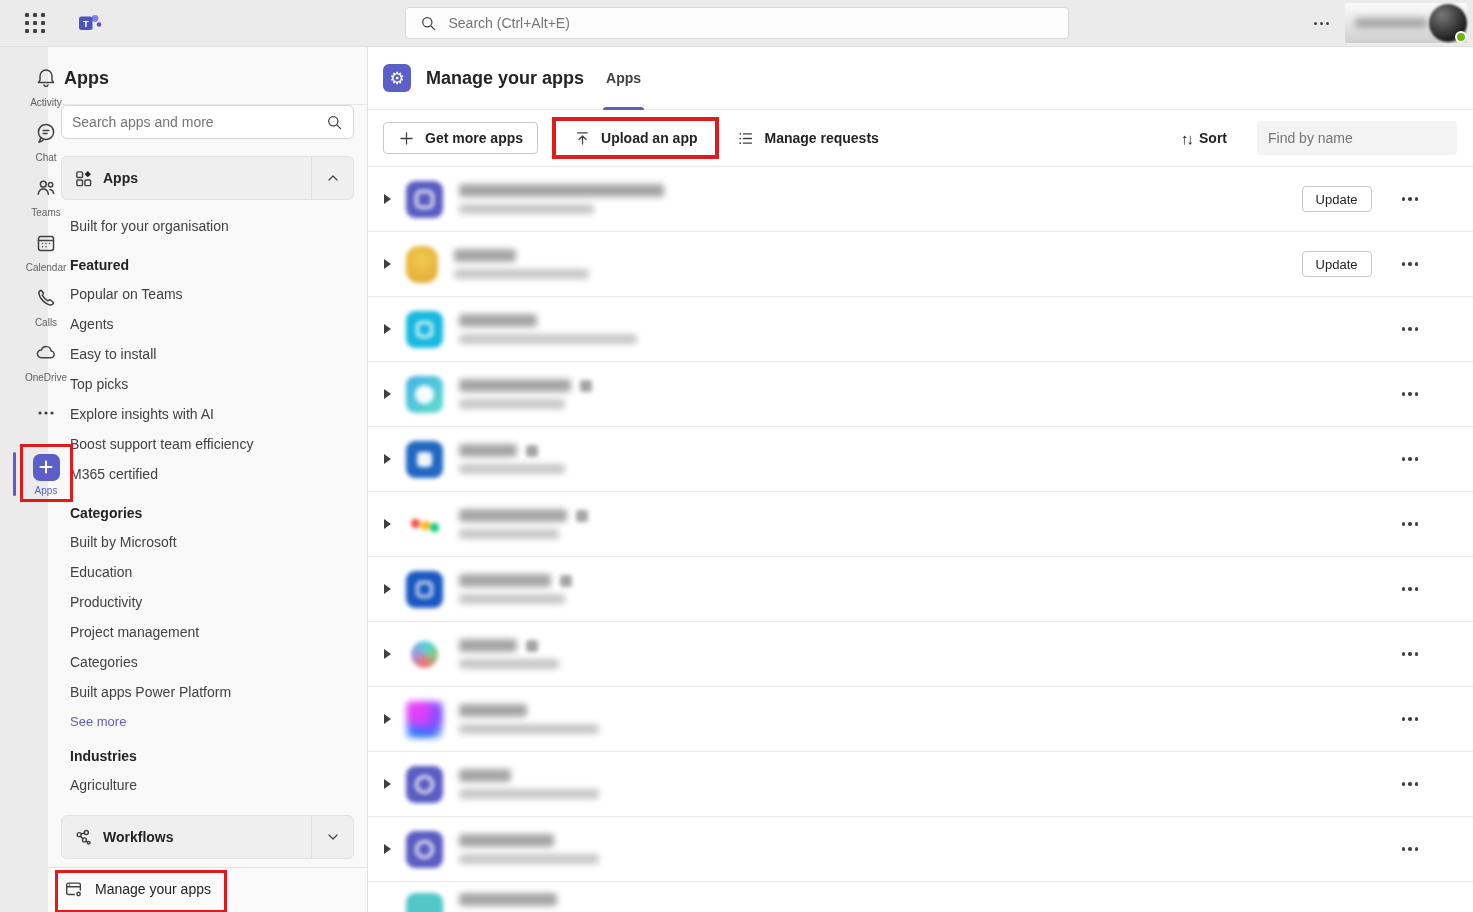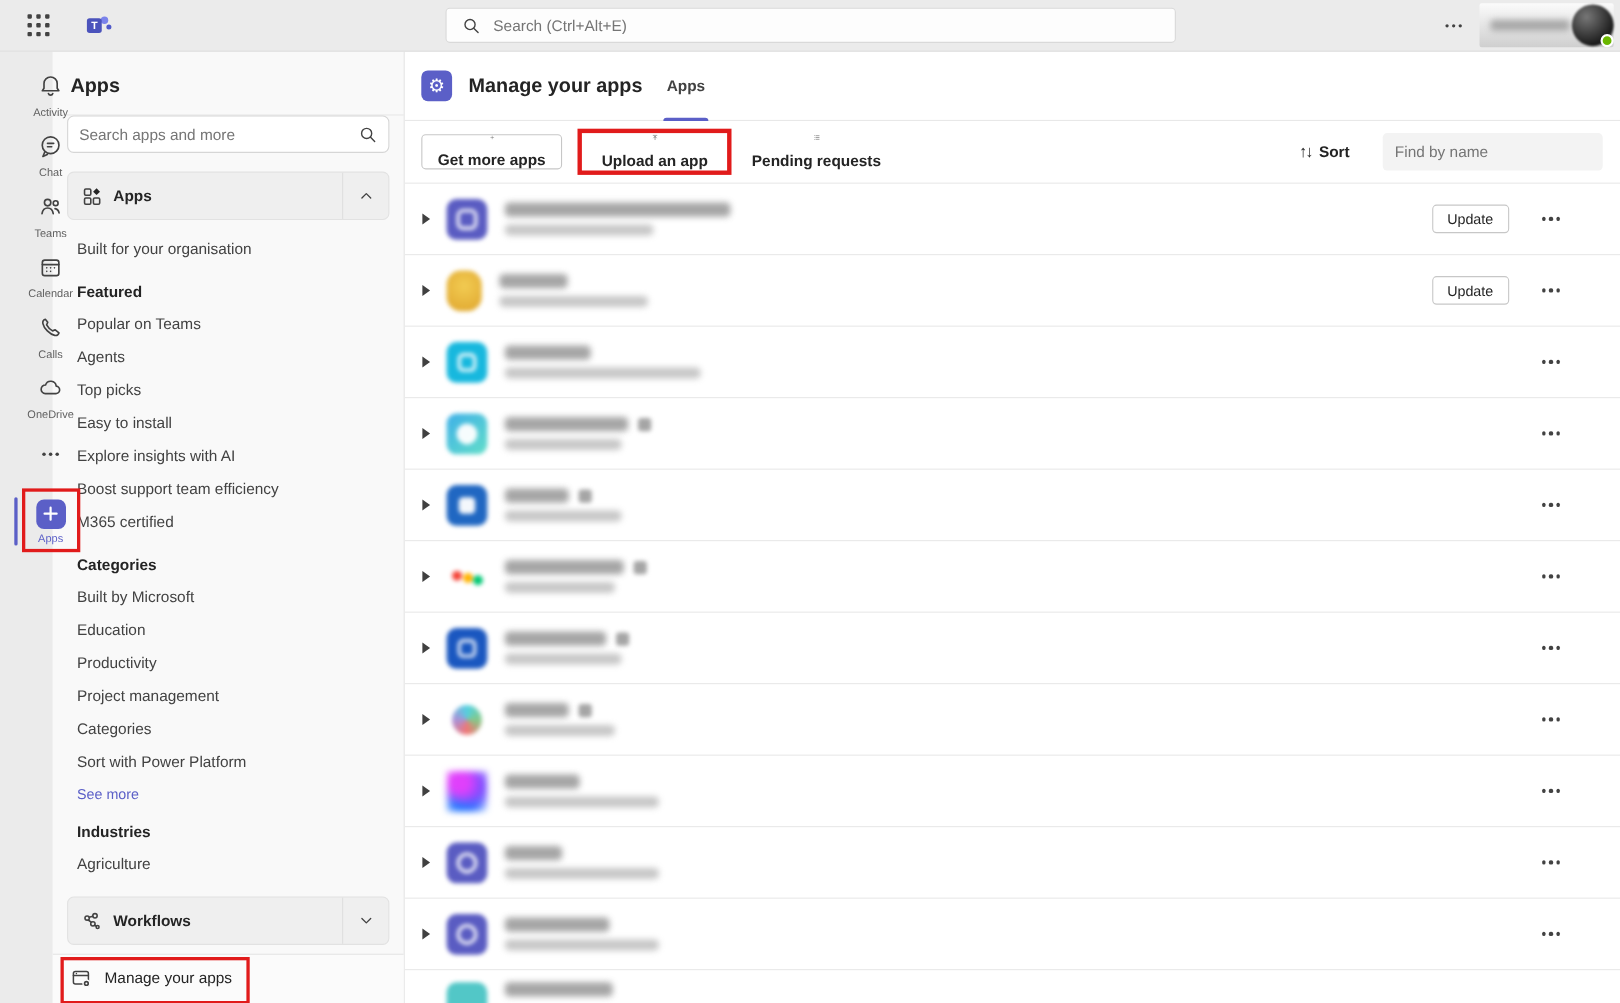--- a/index.html
+++ b/index.html
@@ -77,21 +77,21 @@
   .header-icon { width:28px; height:28px; border-radius:6px; background:#5b5fc7; color:#fff;
     display:flex; align-items:center; justify-content:center; font-size:17px; }
   .header-title { font-size:18px; font-weight:700; margin-left:15px; }
   .header-tab { margin-left:22px; font-weight:700; color:#424242; height:63px;
     display:flex; align-items:center; position:relative; cursor:pointer; }
   .header-tab::after { content:""; position:absolute; bottom:0; left:-3px; right:-3px;
     height:3px; background:#5b5fc7; border-radius:3px 3px 0 0; }
   .toolbar { height:57px; flex:none; display:flex; align-items:center; padding:0 16px 0 15px;
     border-bottom:1px solid #e8e8e8; }
   .btn { display:flex; align-items:center; gap:10px; height:32px; font-weight:700; font-size:14px;
-    font-family:inherit; color:#242424; background:#fff; border:none; cursor:pointer;flex-direction:column; }
+    font-family:inherit; color:#242424; background:#fff; border:none; cursor:pointer; }
   .btn.outline { border:1px solid #c7c7c7; border-radius:4px; padding:0 14px; }
   .btn.plain { padding:0 10px; background:transparent; }
   .annot-upload { border:4px solid #e11b1b; margin-left:14px; padding:1px 8px; display:flex; }
   .pending-wrap { margin-left:8px; }
   .spacer { flex:1; }
   .sort { display:flex; align-items:center; gap:7px; font-weight:700; margin-right:30px; cursor:pointer; }
   .sort .arrows { font-size:15px; letter-spacing:-2px; }
   .find { width:200px; height:34px; background:#f3f3f3; border-radius:4px; display:flex;
     align-items:center; padding:0 11px; color:#616161; }
   .find input { border:none; outline:none; background:transparent; flex:1;
@@ -278,32 +278,32 @@
         <svg class="stroked" width="16" height="16" viewBox="0 0 20 20">
             <path d="M5 12.5l5-5 5 5"></path>
           </svg>
       </span>
     </div>
     <div class="sb-list" id="sb-list">
         <div class="sb-item">Built for your organisation</div>
         <div class="sb-heading">Featured</div>
         <div class="sb-item">Popular on Teams</div>
         <div class="sb-item">Agents</div>
+        <div class="sb-item">Easy to install</div>
         <div class="sb-item">Top picks</div>
-        <div class="sb-item">Easy to install</div>
         <div class="sb-item">Explore insights with AI</div>
         <div class="sb-item">Boost support team efficiency</div>
         <div class="sb-item">M365 certified</div>
         <div class="sb-heading">Categories</div>
         <div class="sb-item">Built by Microsoft</div>
         <div class="sb-item">Education</div>
         <div class="sb-item">Productivity</div>
         <div class="sb-item">Project management</div>
         <div class="sb-item">Categories</div>
-        <div class="sb-item">Sort with Power Platform</div>
+        <div class="sb-item">Built apps Power Platform</div>
         <div class="see-more">See more</div>
         <div class="sb-heading">Industries</div>
         <div class="sb-item">Agriculture</div>
       </div>
     <div class="sb-section" style="margin-top:14px;">
       <svg class="stroked" width="19" height="19" viewBox="0 0 20 20">
         <circle cx="5.5" cy="7" r="2.1"></circle>
           <circle cx="13" cy="4.8" r="2.1"></circle>
           <circle cx="11" cy="12.5" r="2.1"></circle>
         <path d="M7.4 6.2l3.6-1M6.6 8.8l3 2.2"></path>
@@ -351,21 +351,21 @@
         </button>
       </div>
       <div class="pending-wrap">
         <button class="btn plain">
           <svg class="stroked" width="17" height="17" viewBox="0 0 20 20">
             <path d="M7.5 4.5H17M7.5 10H17M7.5 15.5H17"></path>
             <circle cx="3.8" cy="4.5" r="1" fill="#424242" stroke="none"></circle>
             <circle cx="3.8" cy="10" r="1" fill="#424242" stroke="none"></circle>
             <circle cx="3.8" cy="15.5" r="1" fill="#424242" stroke="none"></circle>
           </svg>
-          <span>Pending requests</span>
+          <span>Manage requests</span>
         </button>
       </div>
       <div class="spacer"></div>
       <div class="sort">
         <span class="arrows">↑↓</span>
         <span>Sort</span>
       </div>
       <div class="find">
         <input type="text" placeholder="Find by name" style="">
         <svg class="stroked" width="16" height="16" viewBox="0 0 20 20">

